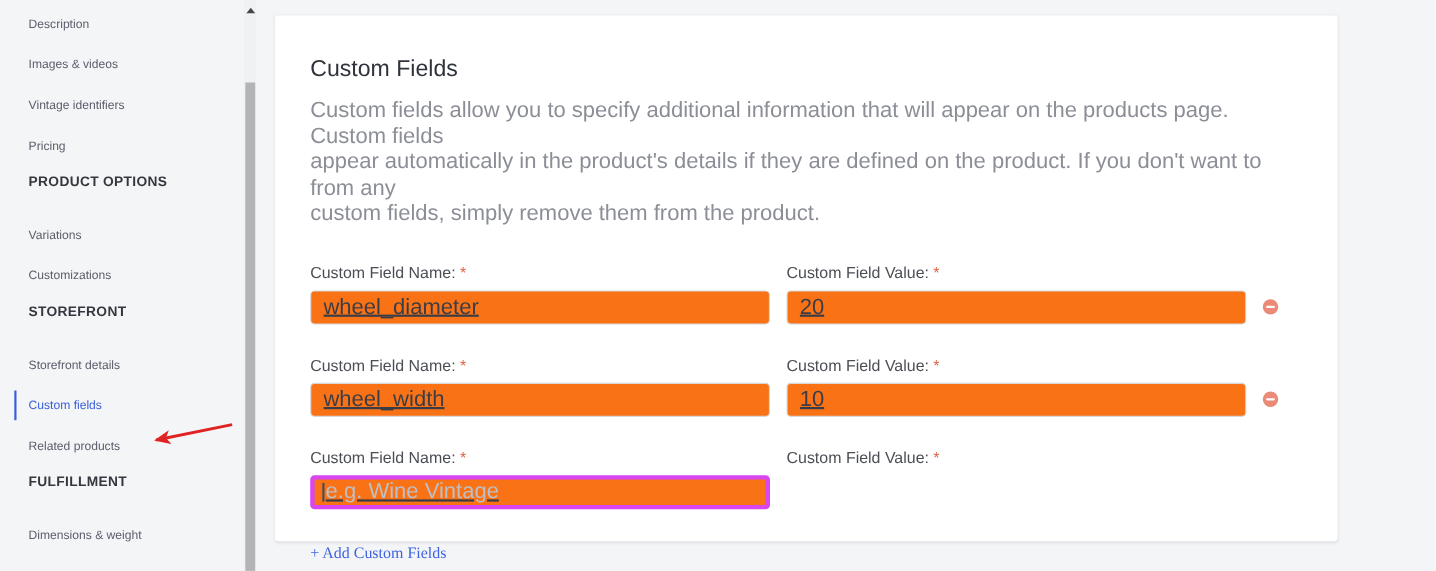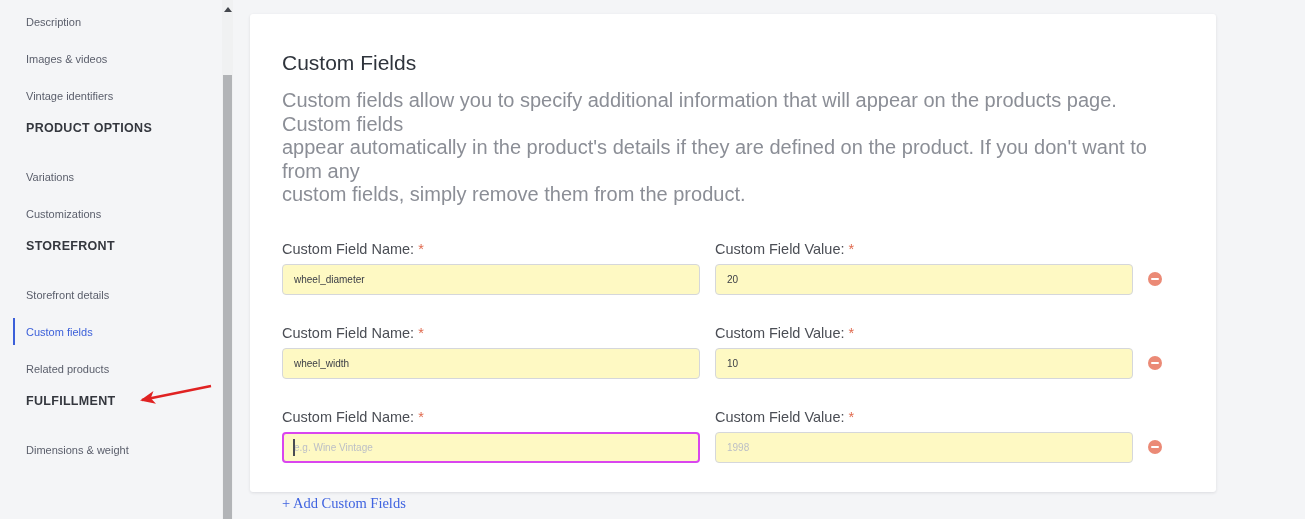--- a/index.html
+++ b/index.html
@@ -116,28 +116,29 @@
   }
   .req { color: #e06a4f; }
   .input-wrap { position: relative; }
   .text-input {
     width: 100%;
     height: 31px;
     border: 1px solid #d5d7db;
     border-radius: 4px;
     padding: 0 11px;
     font-family: "Liberation Sans", sans-serif;
-    font-size: 10px;
+    font-size: 20px;
     color: #3a3d45;
-    background: #fef9c3;
+    background: #f97316;
     outline: none;
+    text-decoration: underline;
   }
   .text-input::placeholder { color: #bcbfc6; opacity: 1; }
   .text-input.focused {
-    border: 2px solid #d946ef;
+    border: 4px solid #d946ef;
     padding: 0 10px;
   }
   .caret {
     position: absolute;
     left: 11px; top: 7px;
     width: 1.5px; height: 17px;
     background: #4a4d53;
   }
   .remove-btn {
     position: absolute;
@@ -177,20 +178,23 @@
 <nav class="sidebar">
   <div class="nav-item">
       <span>Description</span>
     </div>
   <div class="nav-item">
       <span>Images &amp; videos</span>
     </div>
   <div class="nav-item">
       <span>Vintage identifiers</span>
     </div>
+  <div class="nav-item">
+      <span>Pricing</span>
+    </div>
   <div class="nav-header">
       <span>PRODUCT OPTIONS</span>
     </div>
   <div class="nav-item">
       <span>Variations</span>
     </div>
   <div class="nav-item">
       <span>Customizations</span>
     </div>
   <div class="nav-header">
@@ -286,26 +290,18 @@
     <div class="field-row">
       <div class="field-group">
         <label class="field-label"><span>Custom Field Name:</span> <span class="req">*</span></label>
         <div class="input-wrap">
           <input class="text-input focused" type="text" placeholder="e.g. Wine Vintage" style="">
           <span class="caret"></span>
         </div>
       </div>
       <div class="field-group">
         <label class="field-label"><span>Custom Field Value:</span> <span class="req">*</span></label>
-        <div class="input-wrap">
-          <input class="text-input" type="text" placeholder="1998" style="">
-          <button class="remove-btn">
-            <span class="minus-icon">
-                <span class="minus-bar"></span>
-              </span>
-          </button>
-        </div>
       </div>
     </div>
 
     <a class="add-link">+ Add Custom Fields</a>
   </div>
 </main>
 
 </body></html>

